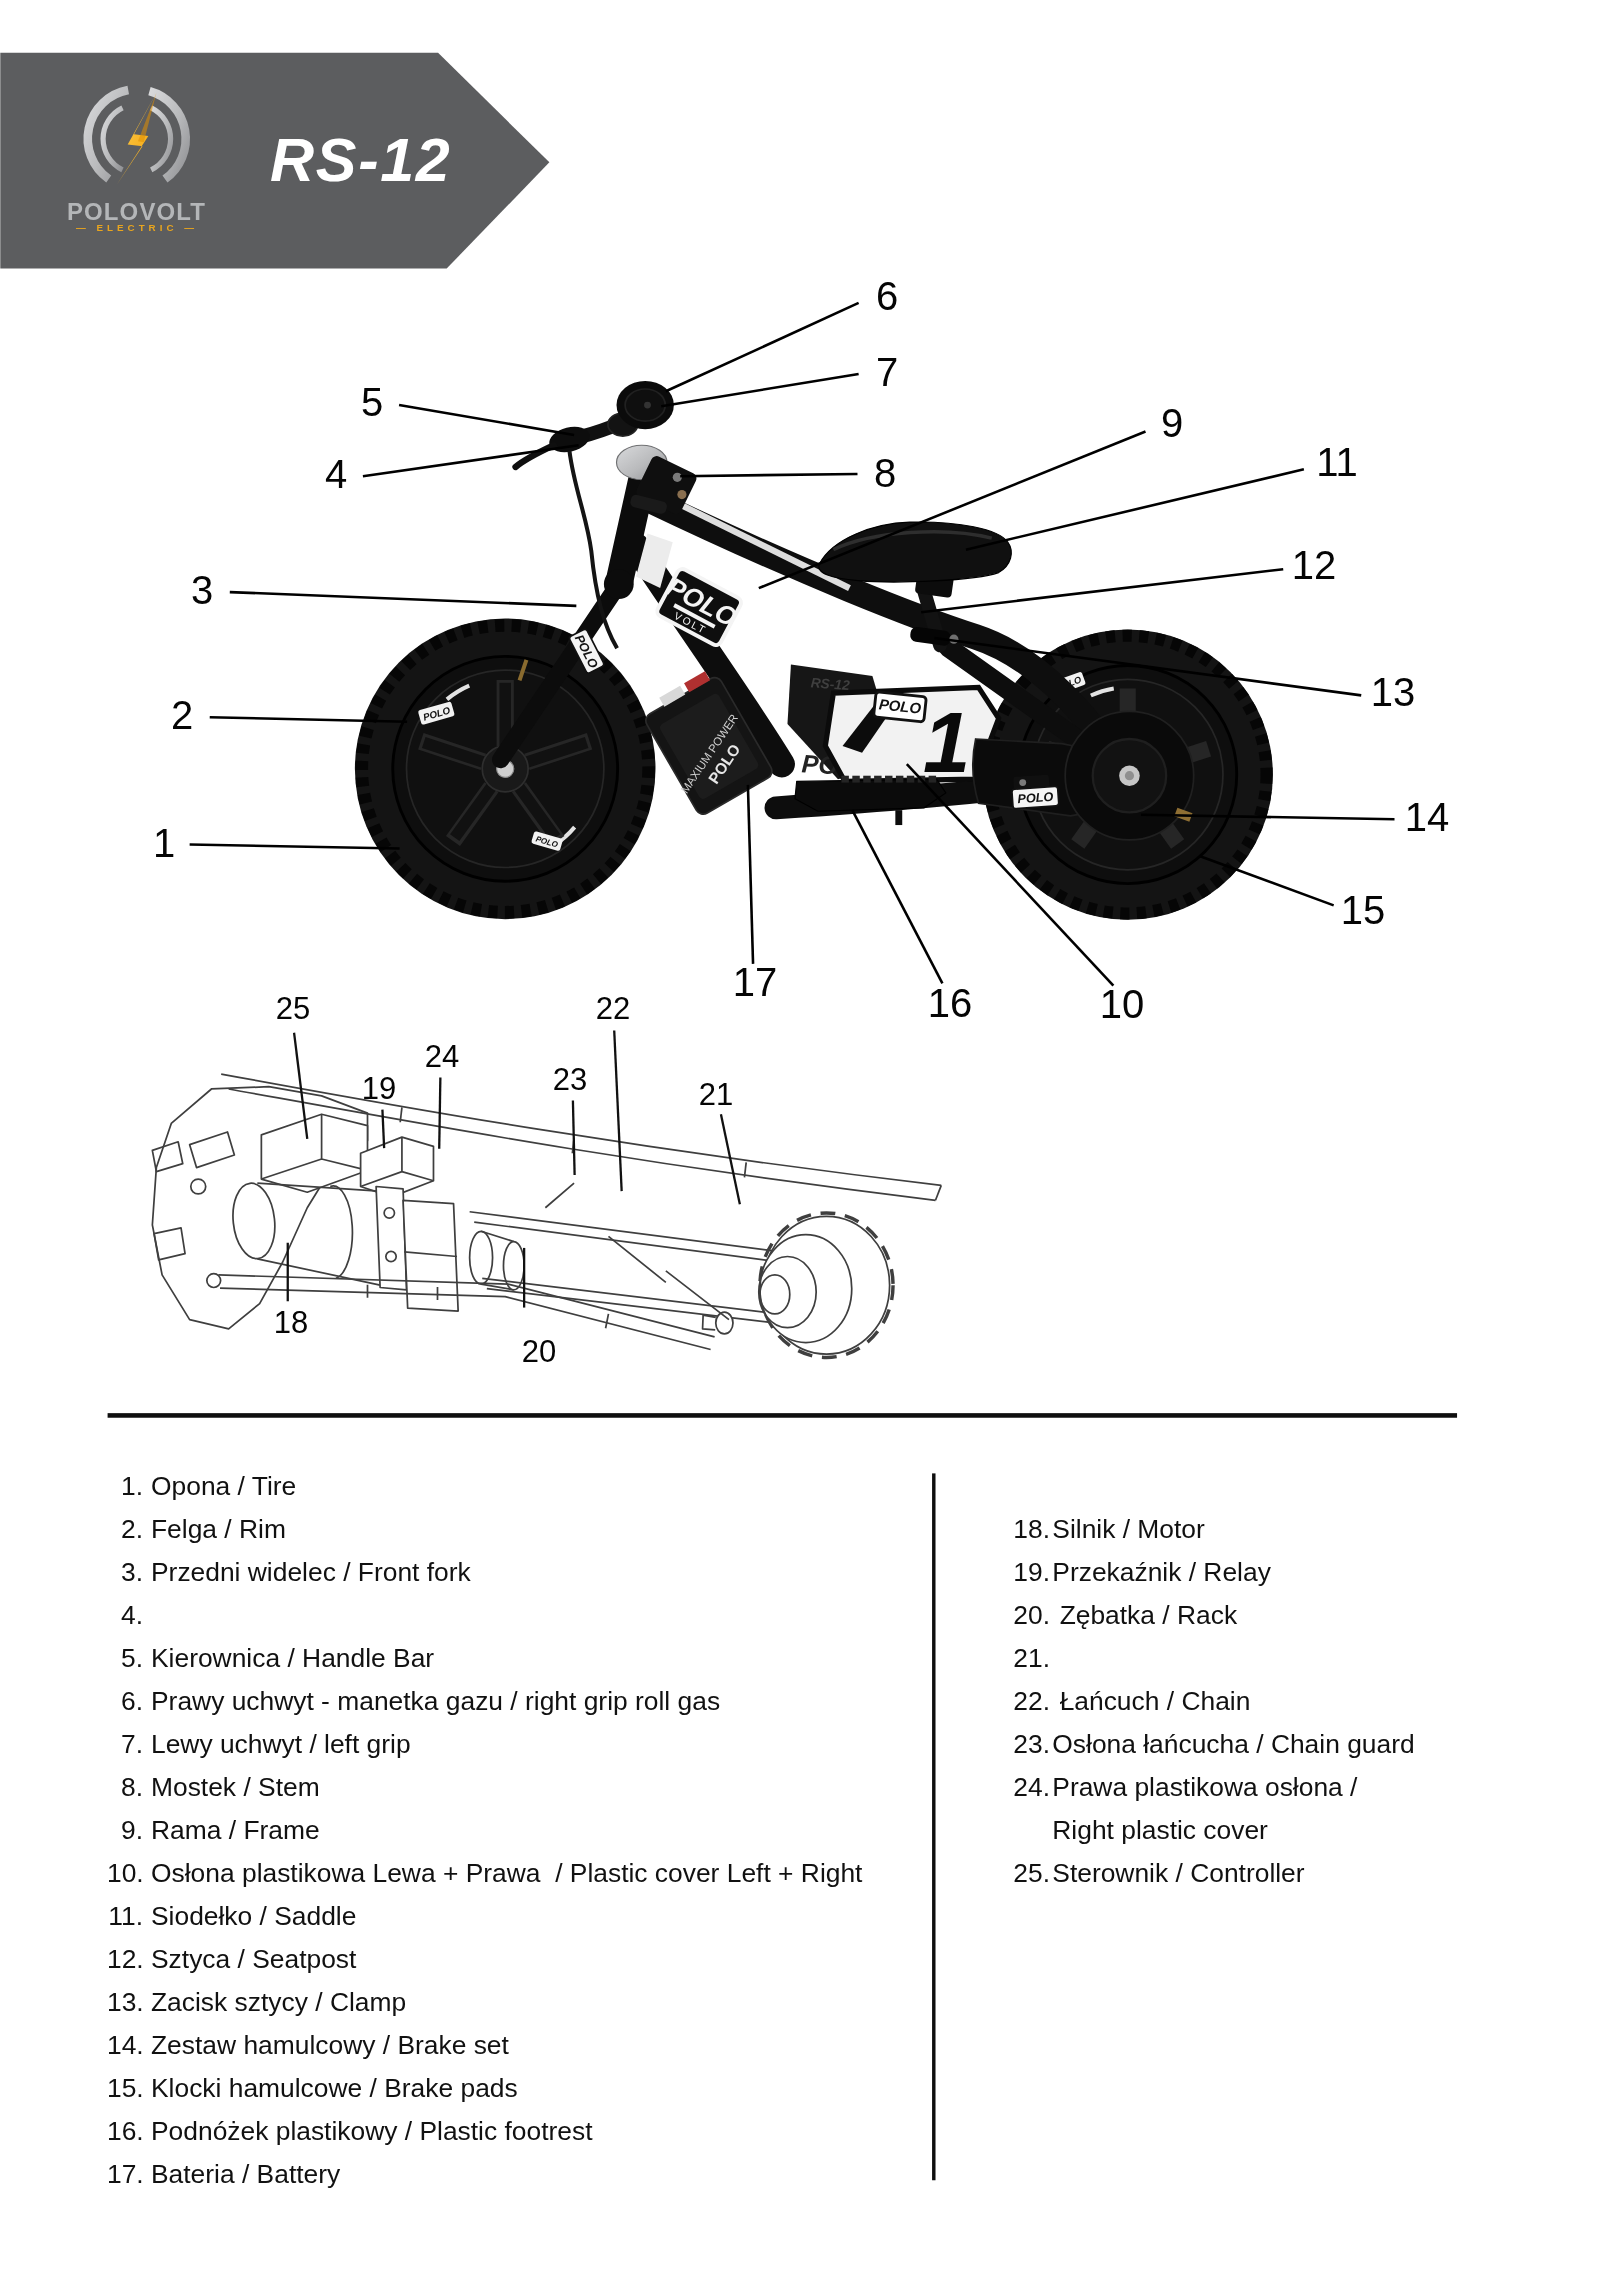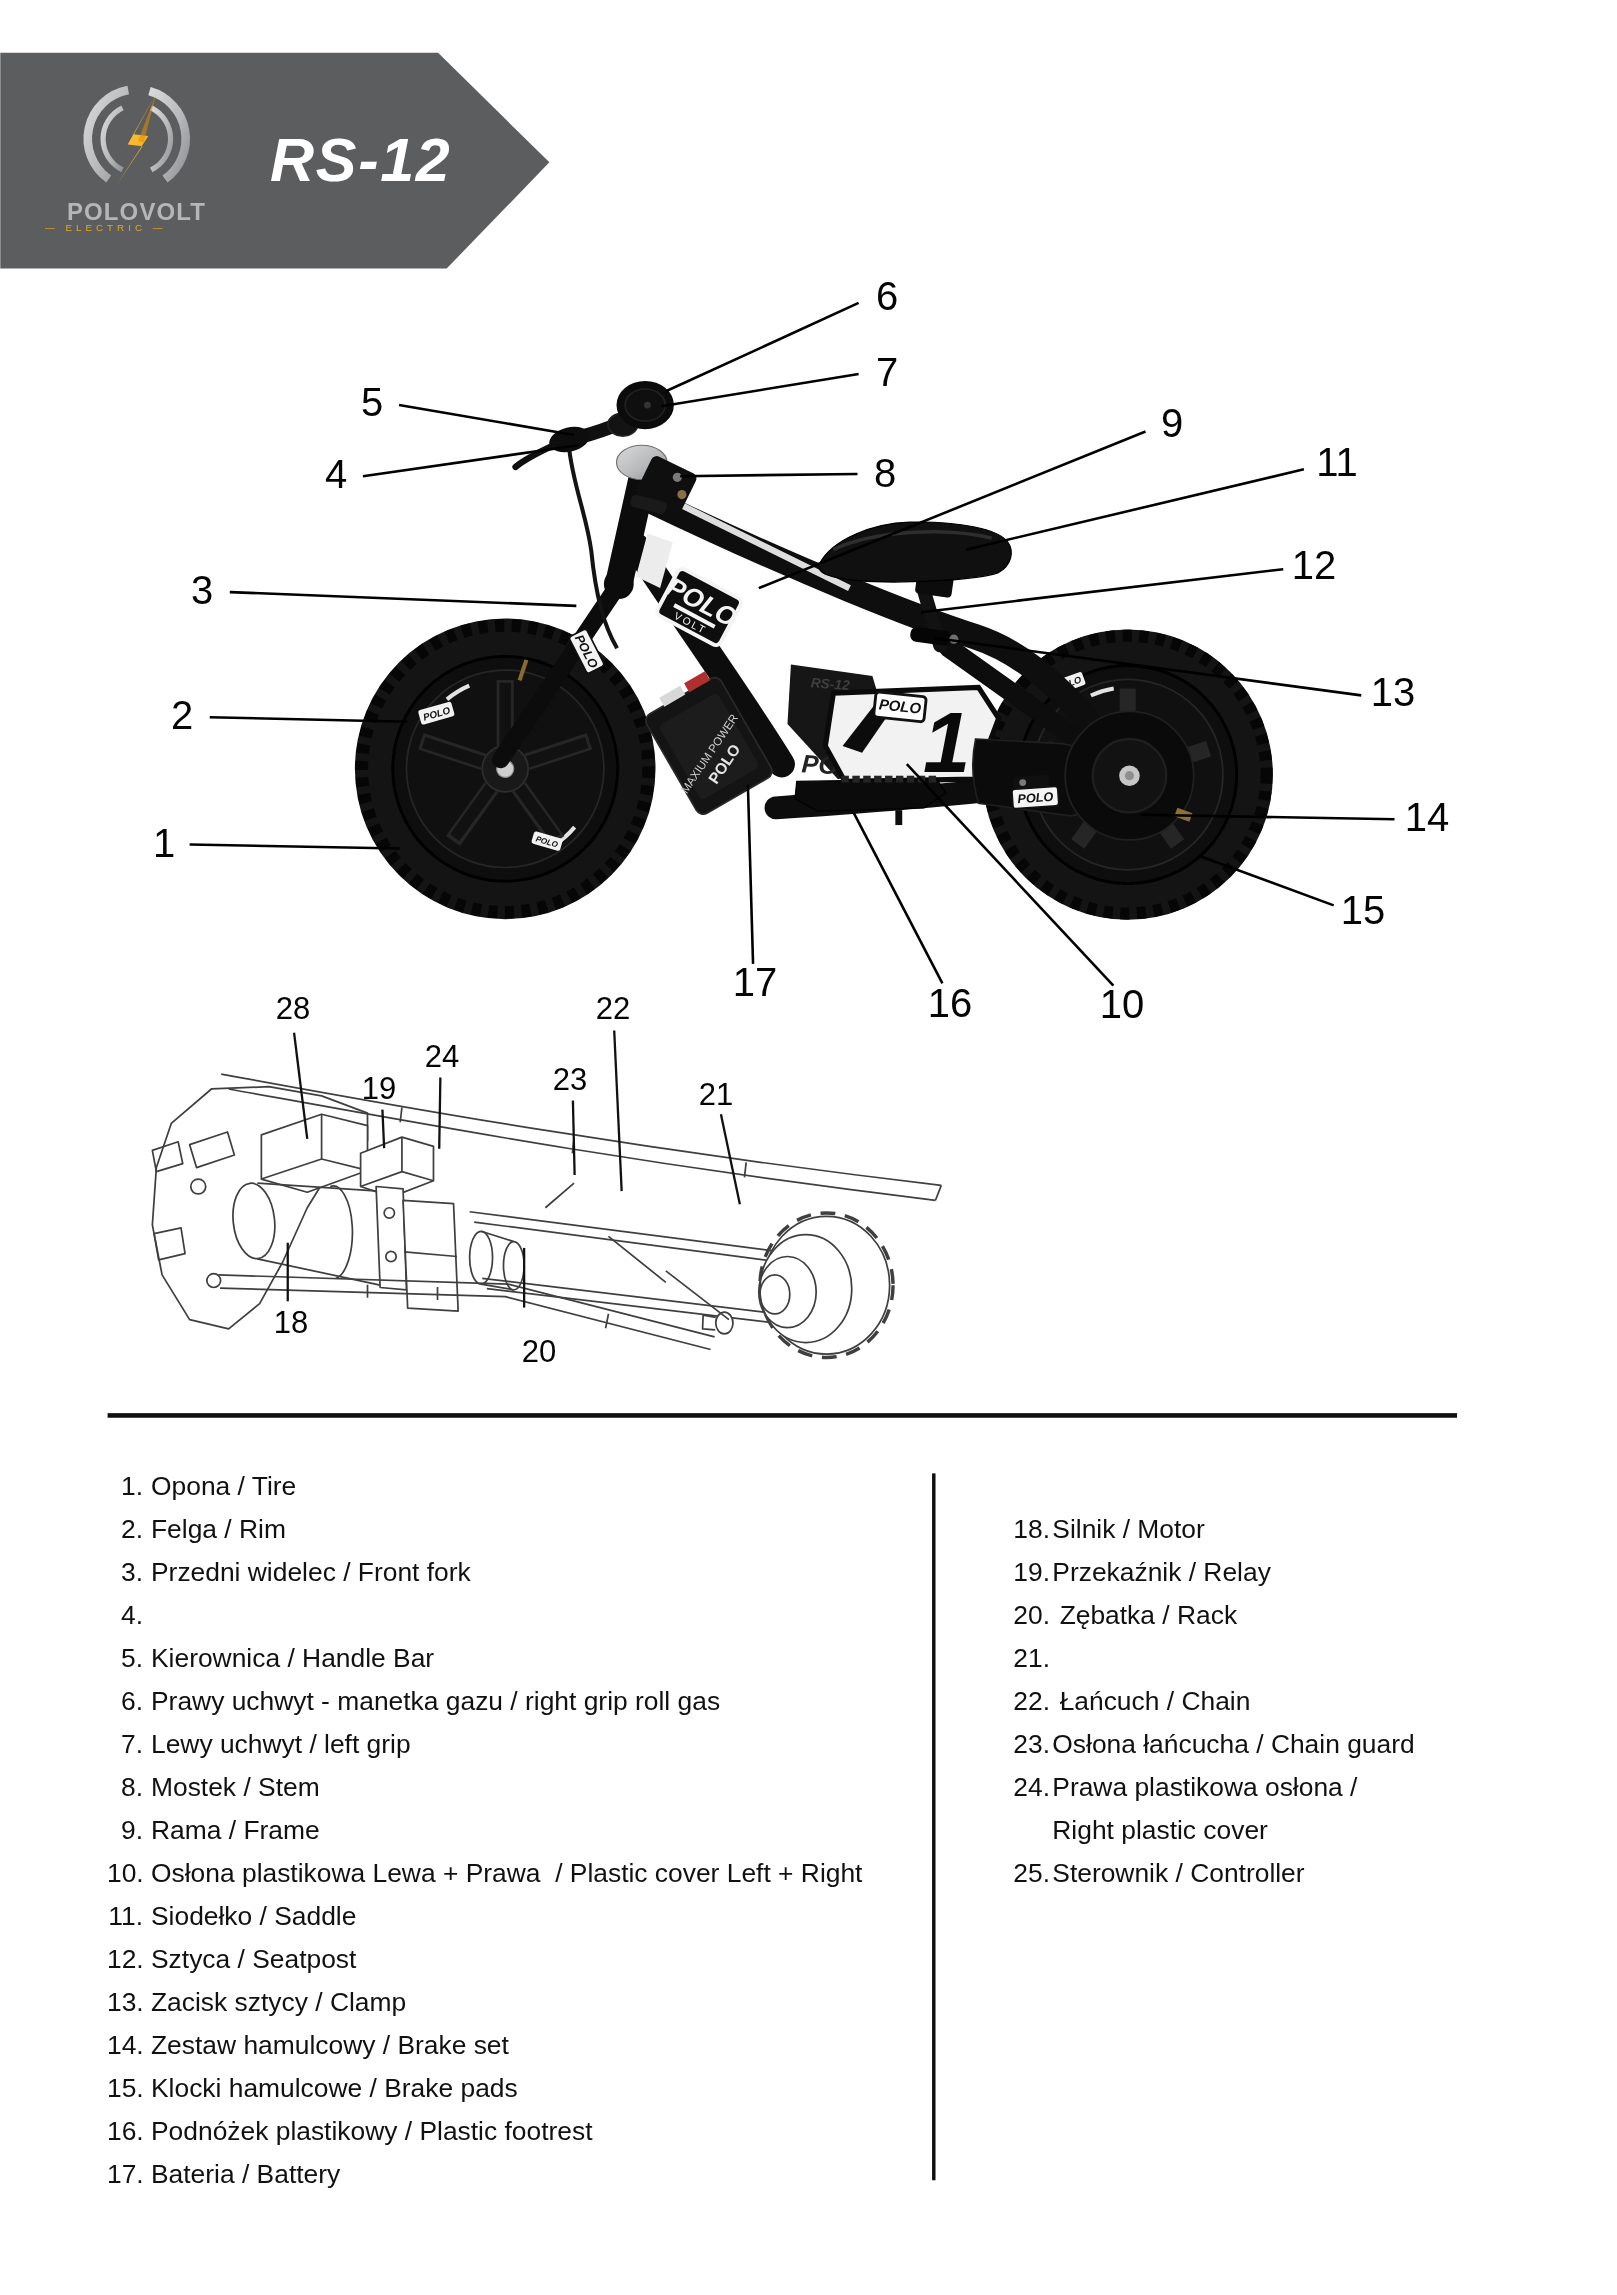--- a/index.html
+++ b/index.html
@@ -7,22 +7,22 @@
     position:relative;width:1618px;height:2295px;background:#ffffff;
     font-family:"Liberation Sans", sans-serif;overflow:hidden;
   }
   .art{position:absolute;left:0;top:0;}
   
   .brand{
     position:absolute;left:56px;top:198px;width:161px;text-align:center;
     font-size:24px;font-weight:700;color:#b4b6b8;letter-spacing:1.1px;
   }
   .brand-tag{
-    position:absolute;left:45px;top:222px;width:184px;text-align:left;
-    font-size:9.8px;font-weight:400;color:#e9a51e;letter-spacing:4px;
+    position:absolute;left:45px;top:222px;width:184px;text-align:center;
+    font-size:9.8px;font-weight:700;color:#e9a51e;letter-spacing:4px;
   }
   .model{
     position:absolute;left:270px;top:125px;
     font-size:61px;font-weight:700;font-style:italic;color:#ffffff;letter-spacing:1.7px;
   }
   
   .co{
     position:absolute;transform:translate(-50%,-50%);
     font-size:40px;color:#050505;line-height:1;white-space:nowrap;
   }
@@ -339,21 +339,21 @@
 <div class="co" style="left:1363px;top:910px">15</div>
 <div class="co" style="left:950px;top:1003px">16</div>
 <div class="co" style="left:755px;top:982px">17</div>
 <div class="co co-sm" style="left:291px;top:1322px">18</div>
 <div class="co co-sm" style="left:379px;top:1088px">19</div>
 <div class="co co-sm" style="left:539px;top:1351px">20</div>
 <div class="co co-sm" style="left:716px;top:1094px">21</div>
 <div class="co co-sm" style="left:613px;top:1008px">22</div>
 <div class="co co-sm" style="left:570px;top:1079px">23</div>
 <div class="co co-sm" style="left:442px;top:1056px">24</div>
-<div class="co co-sm" style="left:293px;top:1008px">28</div>
+<div class="co co-sm" style="left:293px;top:1008px">25</div>
 
 <div class="plist plist-left" id="plist-left">
       <div class="prow">
         <span class="pnum">1.</span>
         <span class="ptxt">Opona / Tire</span>
       </div>
       <div class="prow">
         <span class="pnum">2.</span>
         <span class="ptxt">Felga / Rim</span>
       </div>

